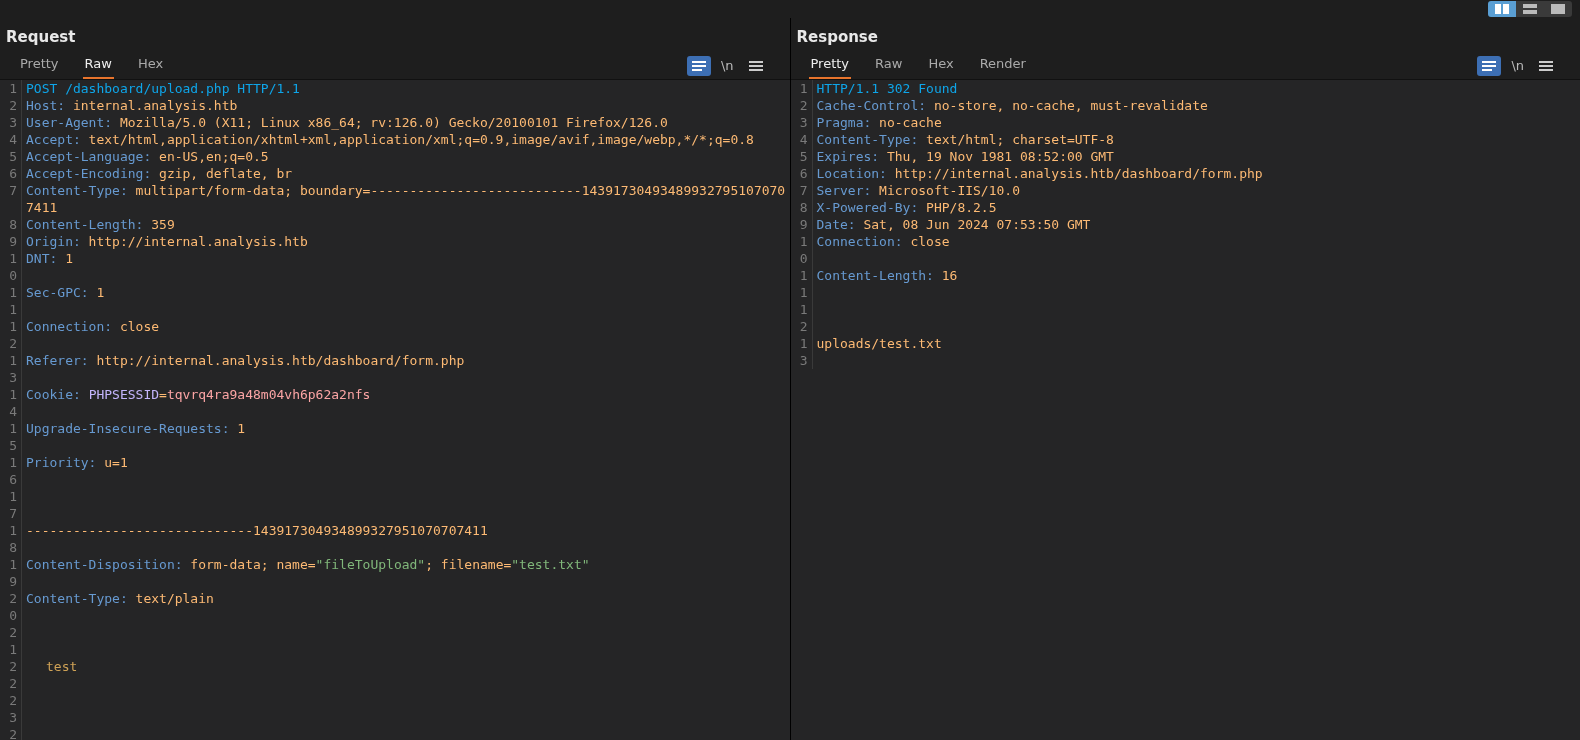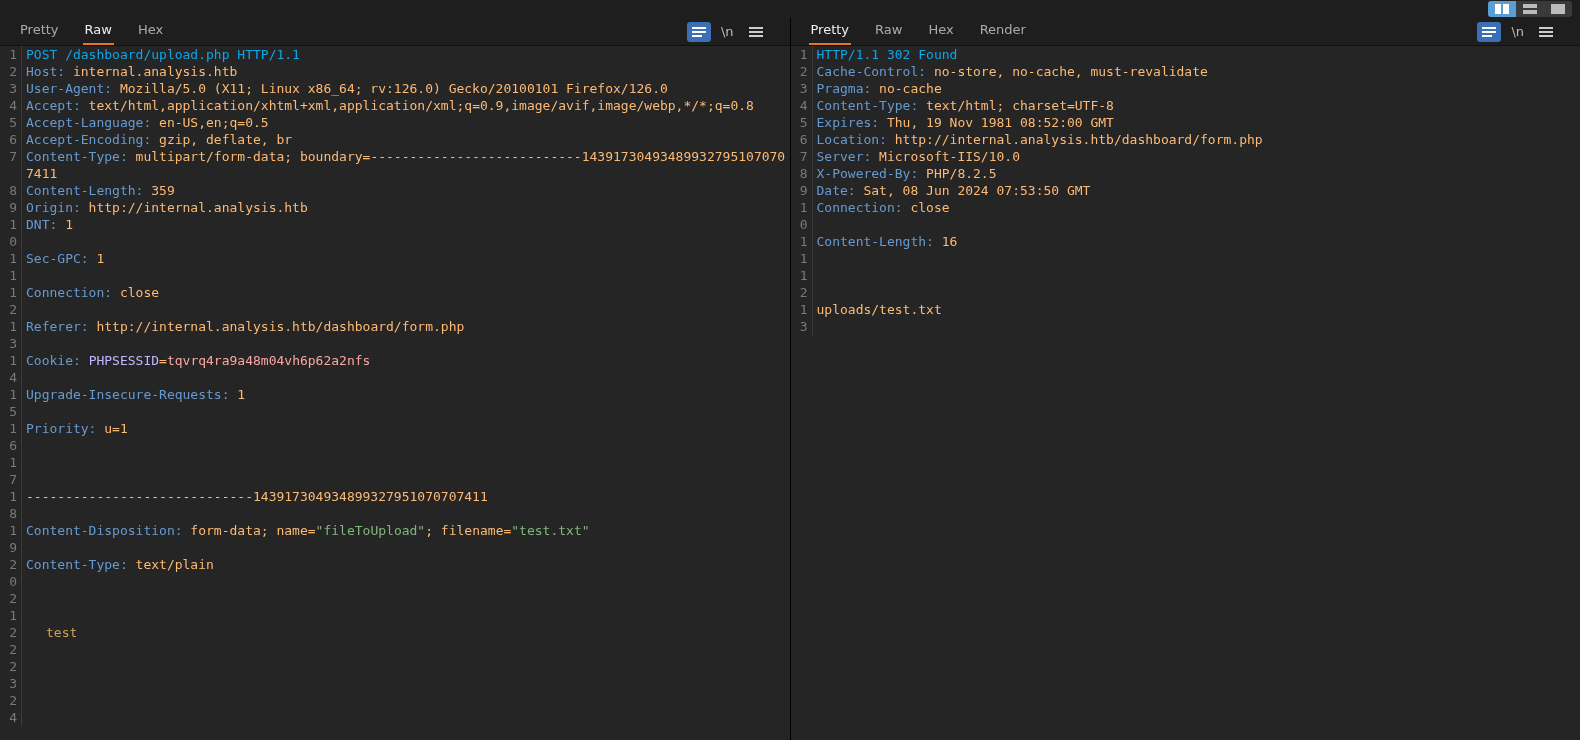--- a/index.html
+++ b/index.html
@@ -146,20 +146,21 @@
       <svg viewBox="0 0 14 10">
           <rect x="0" y="0" width="14" height="10" fill="#bbb"></rect>
         </svg>
     </div>
   </div>
 </div>
 
 <div class="panes">
 
   <div class="pane">
+    <div class="pane-header">Request</div>
     <div class="tabbar">
       <div class="tabs" id="request-tabs">
           <div class="tab">Pretty</div>
           <div class="tab active">Raw</div>
           <div class="tab">Hex</div>
         </div>
       <div class="toolbar">
         <div class="tool-btn primary">
           <svg width="14" height="12" viewBox="0 0 14 12">
               <rect x="0" y="1" width="14" height="2" fill="#fff"></rect>
@@ -176,20 +177,21 @@
             </svg>
         </div>
       </div>
     </div>
     <div class="editor">
       <div class="code" id="request-code"><div class="line"><div class="ln">1</div><div class="lc"><span class="tk-firstline">POST /dashboard/upload.php HTTP/1.1</span></div></div><div class="line"><div class="ln">2</div><div class="lc"><span class="tk-hn">Host:</span><span class="tk-plain"> internal.analysis.htb</span></div></div><div class="line"><div class="ln">3</div><div class="lc"><span class="tk-hn">User-Agent:</span><span class="tk-plain"> Mozilla/5.0 (X11; Linux x86_64; rv:126.0) Gecko/20100101 Firefox/126.0</span></div></div><div class="line"><div class="ln">4</div><div class="lc"><span class="tk-hn">Accept:</span><span class="tk-plain"> text/html,application/xhtml+xml,application/xml;q=0.9,image/avif,image/webp,*/*;q=0.8</span></div></div><div class="line"><div class="ln">5</div><div class="lc"><span class="tk-hn">Accept-Language:</span><span class="tk-plain"> en-US,en;q=0.5</span></div></div><div class="line"><div class="ln">6</div><div class="lc"><span class="tk-hn">Accept-Encoding:</span><span class="tk-plain"> gzip, deflate, br</span></div></div><div class="line"><div class="ln">7</div><div class="lc"><span class="tk-hn">Content-Type:</span><span class="tk-plain"> multipart/form-data; boundary=---------------------------143917304934899327951070707411</span></div></div><div class="line"><div class="ln">8</div><div class="lc"><span class="tk-hn">Content-Length:</span><span class="tk-plain"> 359</span></div></div><div class="line"><div class="ln">9</div><div class="lc"><span class="tk-hn">Origin:</span><span class="tk-plain"> http://internal.analysis.htb</span></div></div><div class="line"><div class="ln">10</div><div class="lc"><span class="tk-hn">DNT:</span><span class="tk-plain"> 1</span></div></div><div class="line"><div class="ln">11</div><div class="lc"><span class="tk-hn">Sec-GPC:</span><span class="tk-plain"> 1</span></div></div><div class="line"><div class="ln">12</div><div class="lc"><span class="tk-hn">Connection:</span><span class="tk-plain"> close</span></div></div><div class="line"><div class="ln">13</div><div class="lc"><span class="tk-hn">Referer:</span><span class="tk-plain"> http://internal.analysis.htb/dashboard/form.php</span></div></div><div class="line"><div class="ln">14</div><div class="lc"><span class="tk-hn">Cookie:</span><span class="tk-plain"> </span><span class="tk-cookie-key">PHPSESSID</span><span class="tk-plain">=</span><span class="tk-cookie-val">tqvrq4ra9a48m04vh6p62a2nfs</span></div></div><div class="line"><div class="ln">15</div><div class="lc"><span class="tk-hn">Upgrade-Insecure-Requests:</span><span class="tk-plain"> 1</span></div></div><div class="line"><div class="ln">16</div><div class="lc"><span class="tk-hn">Priority:</span><span class="tk-plain"> u=1</span></div></div><div class="line"><div class="ln">17</div><div class="lc">&nbsp;</div></div><div class="line"><div class="ln">18</div><div class="lc"><span class="tk-plain">-----------------------------143917304934899327951070707411</span></div></div><div class="line"><div class="ln">19</div><div class="lc"><span class="tk-hn">Content-Disposition:</span><span class="tk-plain"> form-data; name=</span><span class="tk-str">"fileToUpload"</span><span class="tk-plain">; filename=</span><span class="tk-str">"test.txt"</span></div></div><div class="line"><div class="ln">20</div><div class="lc"><span class="tk-hn">Content-Type:</span><span class="tk-plain"> text/plain</span></div></div><div class="line"><div class="ln">21</div><div class="lc">&nbsp;</div></div><div class="line"><div class="ln">22</div><div class="lc"><span class="tk-body">test</span></div></div><div class="line"><div class="ln">23</div><div class="lc">&nbsp;</div></div><div class="line"><div class="ln">24</div><div class="lc">&nbsp;</div></div></div>
     </div>
   </div>
 
   <div class="pane">
+    <div class="pane-header">Response</div>
     <div class="tabbar">
       <div class="tabs" id="response-tabs">
           <div class="tab active">Pretty</div>
           <div class="tab">Raw</div>
           <div class="tab">Hex</div>
           <div class="tab">Render</div>
         </div>
       <div class="toolbar">
         <div class="tool-btn primary">
           <svg width="14" height="12" viewBox="0 0 14 12">

